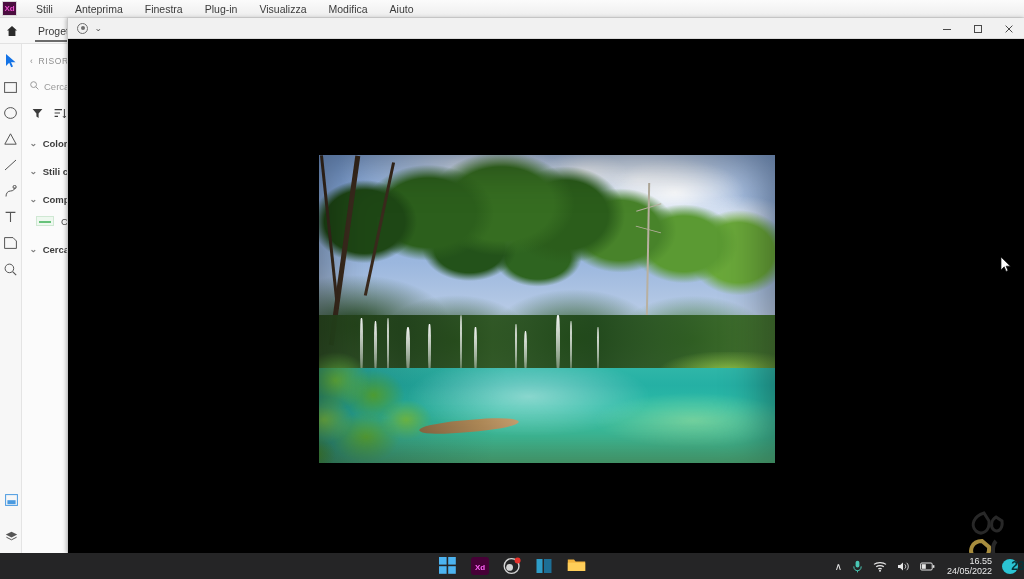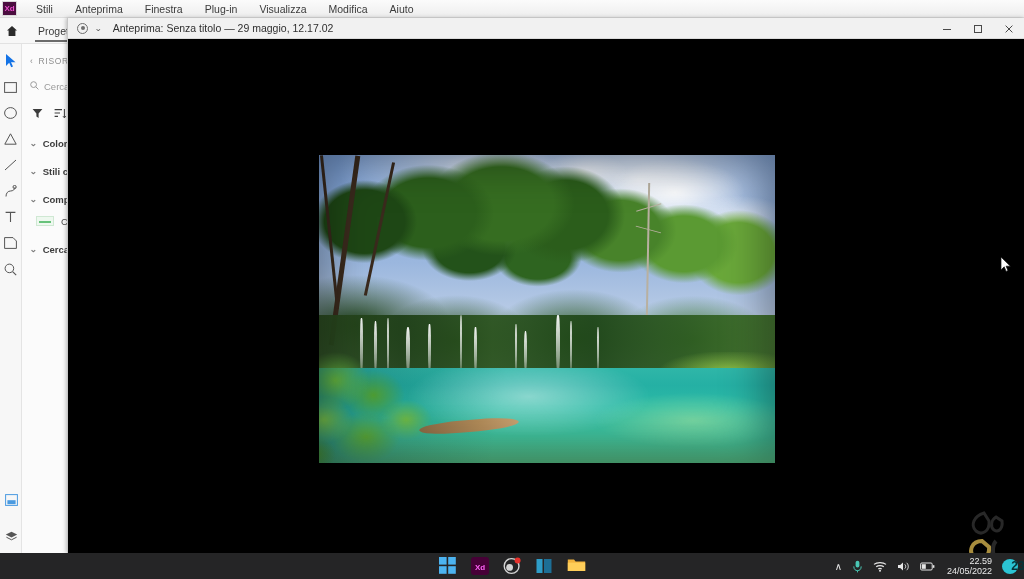--- a/index.html
+++ b/index.html
@@ -456,21 +456,20 @@
 
     <div class="xd-canvas-bg"></div>
   </div>
 
   <div class="preview-win">
     <div class="preview-title">
       <span class="pv-rec-icon">
           <i></i>
         </span>
       <span class="pv-chev">⌄</span>
-      <span class="pv-title-text">Anteprima: Senza titolo — 29 maggio, 12.17.02</span>
       <div class="pv-wincontrols">
         <div class="wc">
           <svg width="10" height="10" viewBox="0 0 10 10">
               <line x1="1" y1="5.5" x2="9" y2="5.5" stroke="#4a4a4a" stroke-width="1"></line>
             </svg>
         </div>
         <div class="wc">
           <svg width="10" height="10" viewBox="0 0 10 10">
               <rect x="1.5" y="1.5" width="7" height="7" fill="none" stroke="#4a4a4a" stroke-width="1"></rect>
             </svg>
@@ -598,20 +597,20 @@
         </svg>
       </span>
       <span class="tray-ico">
         <svg width="15" height="9" viewBox="0 0 15 9">
           <rect x="0.6" y="1" width="11.6" height="7" rx="1.2" fill="none" stroke="#e6e6e6" stroke-width="1"></rect>
           <rect x="1.8" y="2.2" width="4" height="4.6" fill="#e6e6e6"></rect>
           <rect x="12.8" y="3.2" width="1.6" height="2.6" fill="#e6e6e6"></rect>
         </svg>
       </span>
       <div class="tb-clock">
-        <div>22.59</div>
+        <div>16.55</div>
         <div>24/05/2022</div>
       </div>
       <div class="tb-badge">23</div>
     </div>
   </div>
 
 </div>
 
 </body></html>

